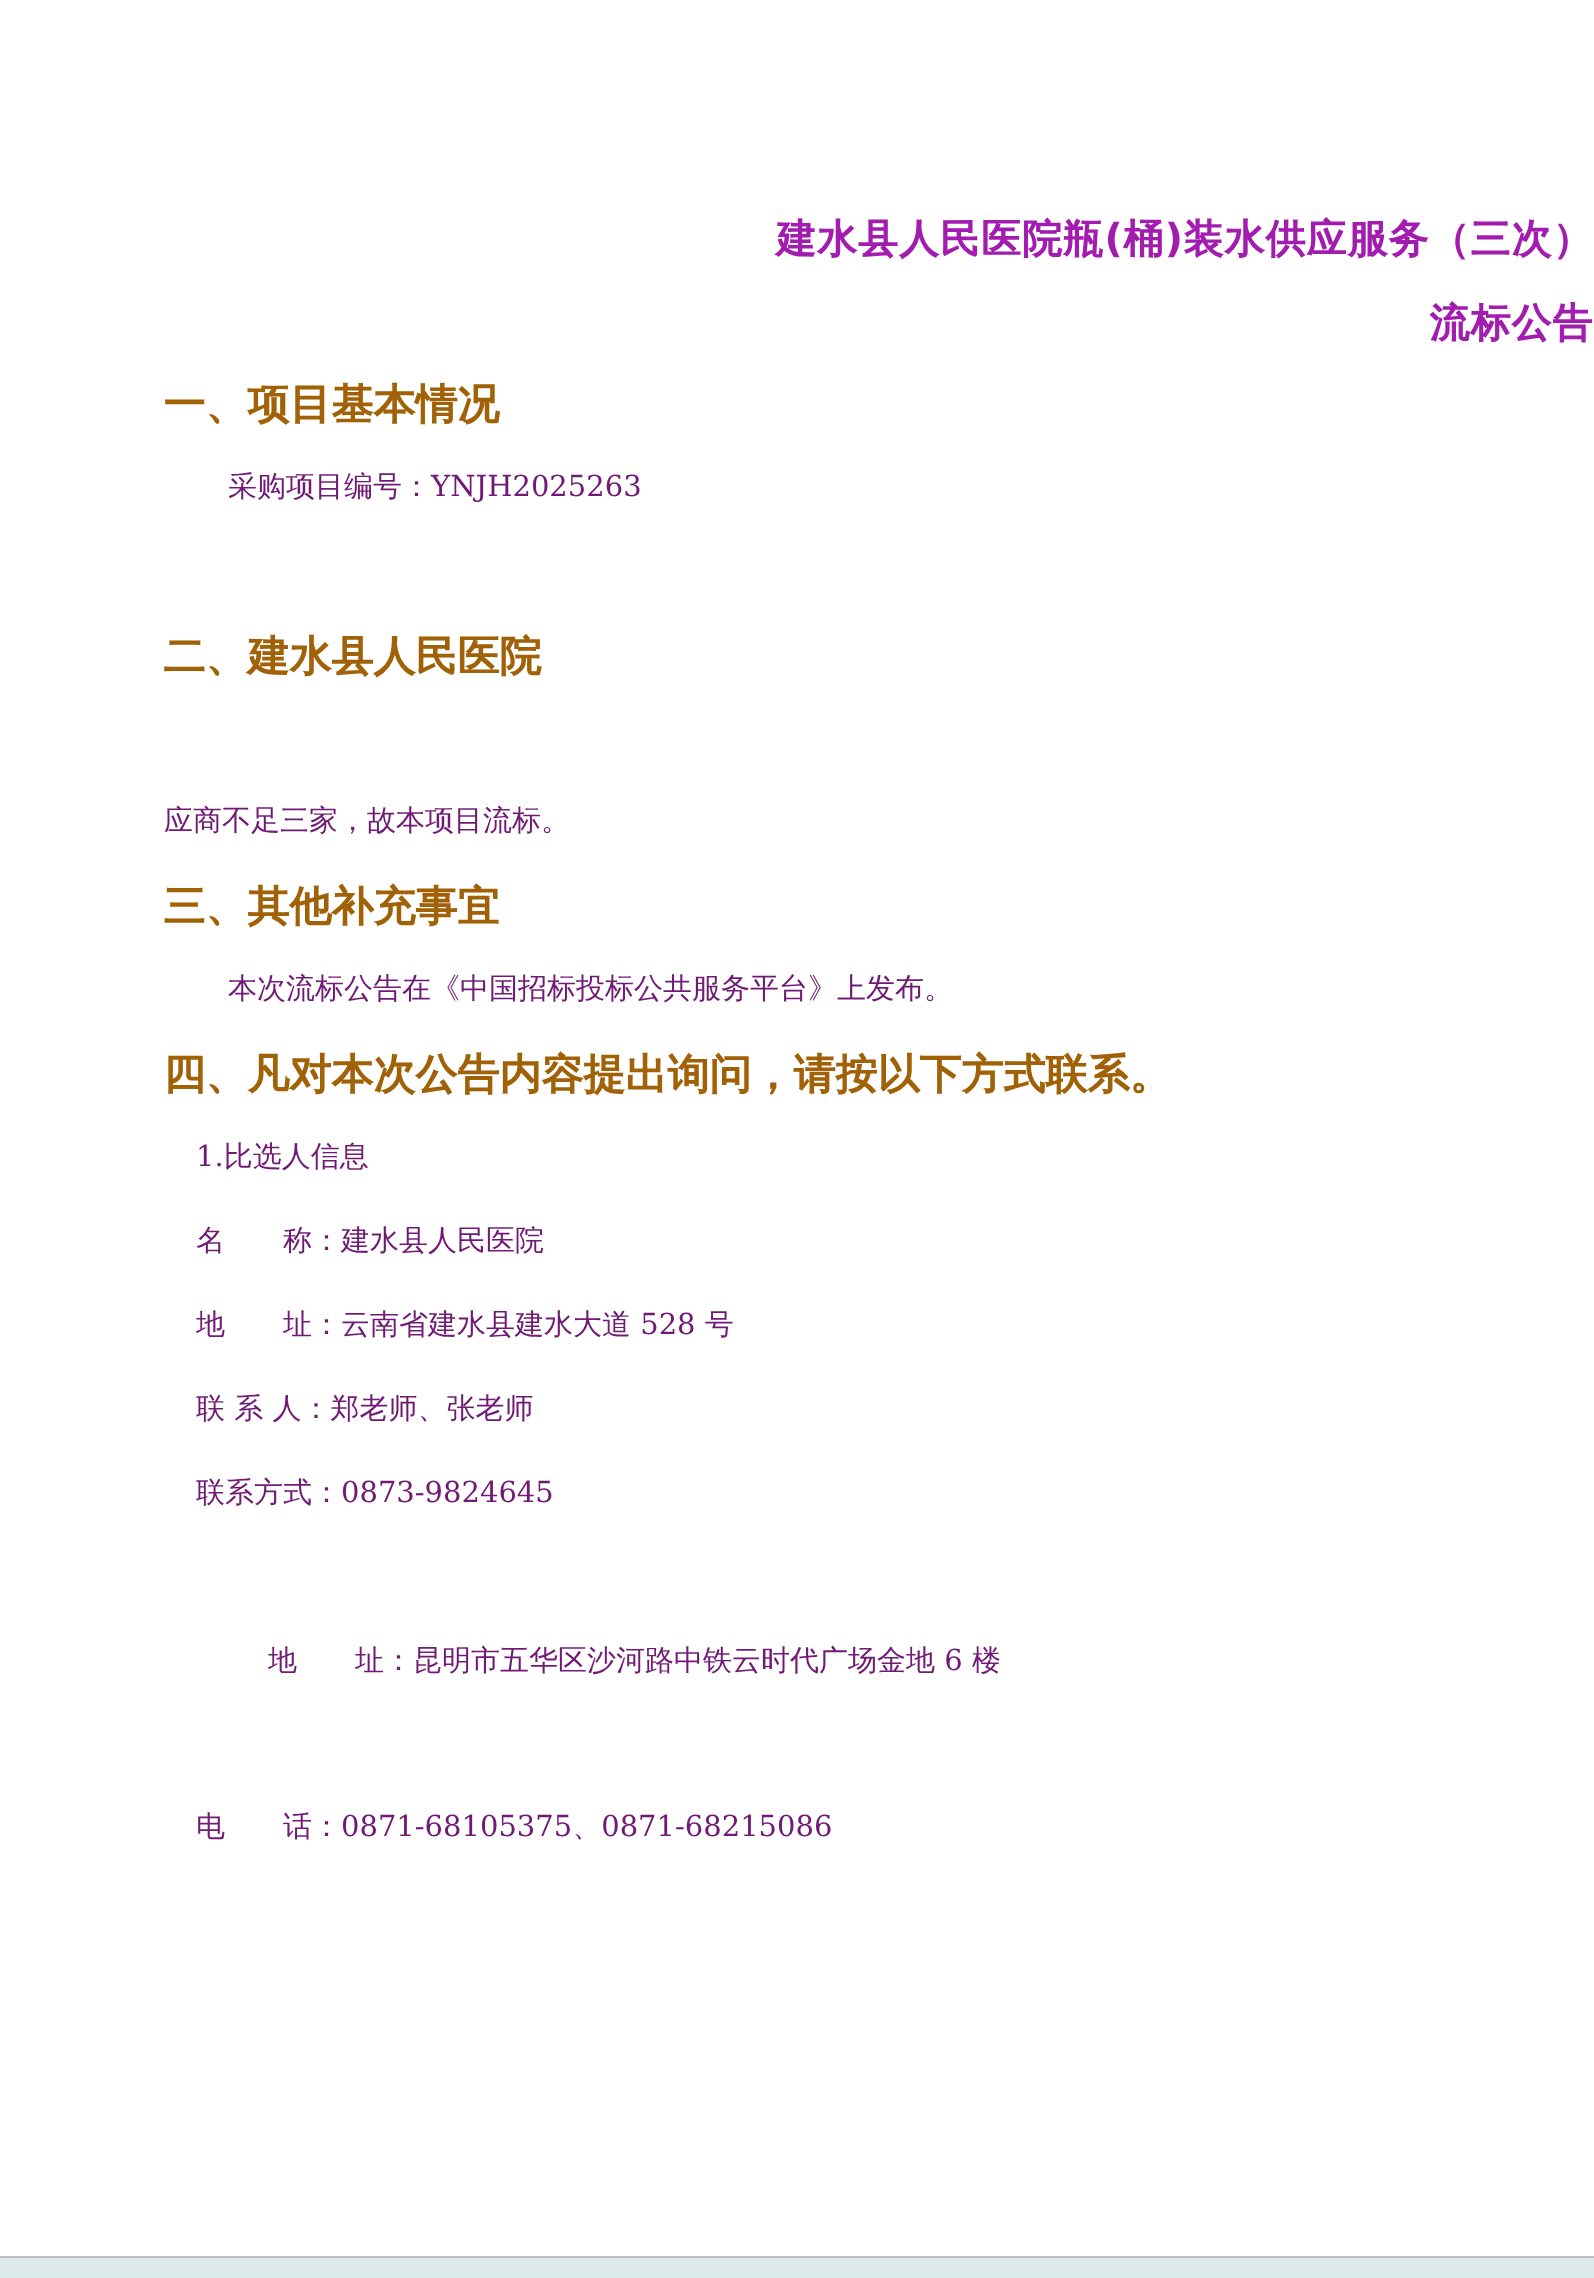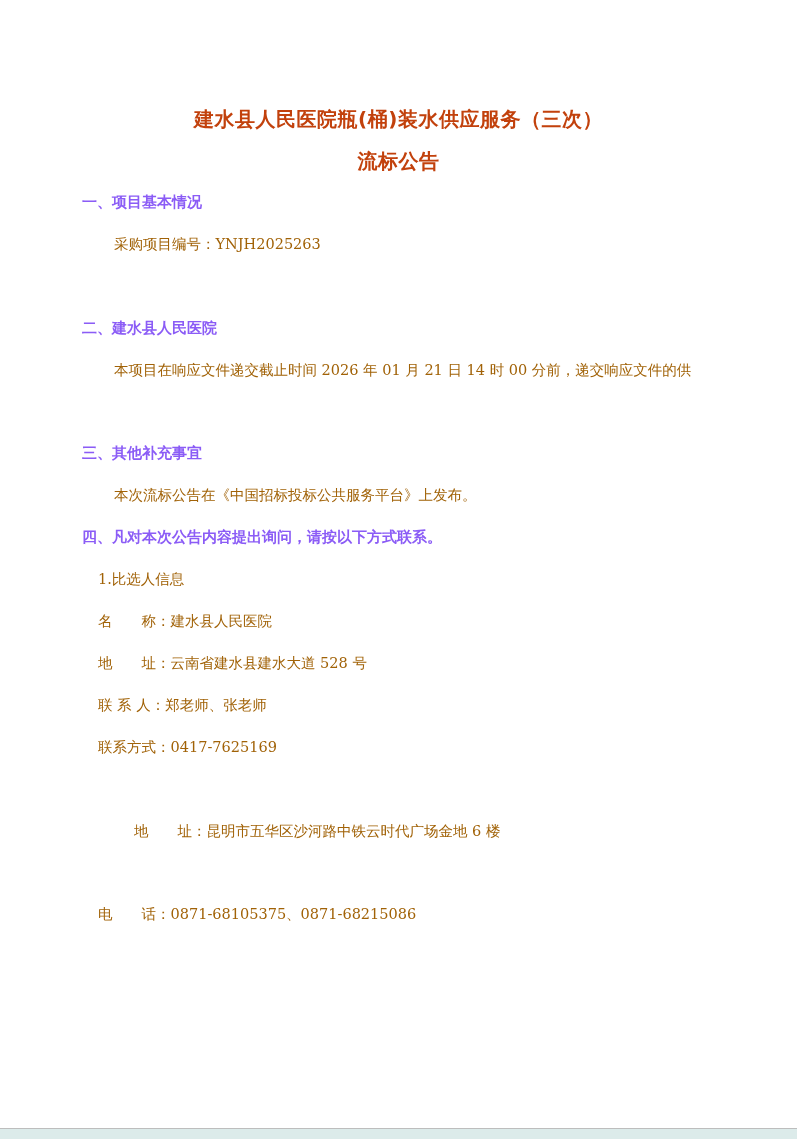--- a/index.html
+++ b/index.html
@@ -19,44 +19,44 @@
       position: absolute;
       left: 0; top: 0;
       width: 797px;
       height: 1128px;
       background: #ffffff;
     }
     .title {
       position: absolute;
       left: 0;
       width: 797px;
-      text-align: center;
+      text-align: right;
       font-family: "DejaVu Sans", "Liberation Sans", sans-serif;
       font-weight: bold;
       font-size: 20px;
-      color: #c2410c;
+      color: #a21caf;
       letter-spacing: 0.5px;
     }
     .title.t1 { top: 106px; }
     .title.t2 { top: 148px; }
     .line {
       position: absolute;
       white-space: nowrap;
       font-size: 14.5px;
       line-height: 20px;
     }
     .heading {
       font-family: "DejaVu Sans", "Liberation Sans", sans-serif;
       font-weight: bold;
-      font-size: 15px;
-      color: #8b5cf6;
+      font-size: 21px;
+      color: #a16207;
       text-align: center;
     }
     .body-text {
-      color: #a16207;
+      color: #701a75;
     }
     .lbl {
       display: inline-block;
     }
     .bottom-strip {
       position: absolute;
       left: 0; top: 1128px;
       width: 797px;
       height: 11px;
       background: linear-gradient(#bdbdbd 0, #bdbdbd 1px, #dcebea 1px, #dcebea 100%);
@@ -67,21 +67,21 @@
 
 <div class="page">
 
   <div class="title t1">建水县人民医院瓶(桶)装水供应服务（三次）</div>
   <div class="title t2">流标公告</div>
 
   <div class="line heading" style="left:82px; top:192px;">一、项目基本情况</div>
   <div class="line body-text" style="left:114px; top:234px;">采购项目编号：YNJH2025263</div>
 
   <div class="line heading" style="left:82px; top:318px;">二、建水县人民医院</div>
-  <div class="line body-text" style="left:114px; top:360px;">本项目在响应文件递交截止时间 2026 年 01 月 21 日 14 时 00 分前，递交响应文件的供</div>
+  <div class="line body-text" style="left:82px; top:401px;">应商不足三家，故本项目流标。</div>
 
   <div class="line heading" style="left:82px; top:443px;">三、其他补充事宜</div>
   <div class="line body-text" style="left:114px; top:485px;">本次流标公告在《中国招标投标公共服务平台》上发布。</div>
 
   <div class="line heading" style="left:82px; top:527px;">四、凡对本次公告内容提出询问，请按以下方式联系。</div>
 
   <div class="line body-text" style="left:98px; top:569px;">1.比选人信息</div>
 
   <div class="line body-text" style="left:98px; top:611px;">
     <span class="lbl">名　　称：</span><span>建水县人民医院</span>
@@ -89,21 +89,21 @@
 
   <div class="line body-text" style="left:98px; top:653px;">
     <span class="lbl">地　　址：</span><span>云南省建水县建水大道 528 号</span>
   </div>
 
   <div class="line body-text" style="left:98px; top:695px;">
     <span class="lbl">联 系 人：</span><span>郑老师、张老师</span>
   </div>
 
   <div class="line body-text" style="left:98px; top:737px;">
-    <span class="lbl">联系方式：</span><span>0417-7625169</span>
+    <span class="lbl">联系方式：</span><span>0873-9824645</span>
   </div>
 
 
   <div class="line body-text" style="left:98px; top:821px;margin-left:36px;">
     <span class="lbl">地　　址：</span><span>昆明市五华区沙河路中铁云时代广场金地 6 楼</span>
   </div>
 
 
   <div class="line body-text" style="left:98px; top:904px;">
     <span class="lbl">电　　话：</span><span>0871-68105375、0871-68215086</span>

